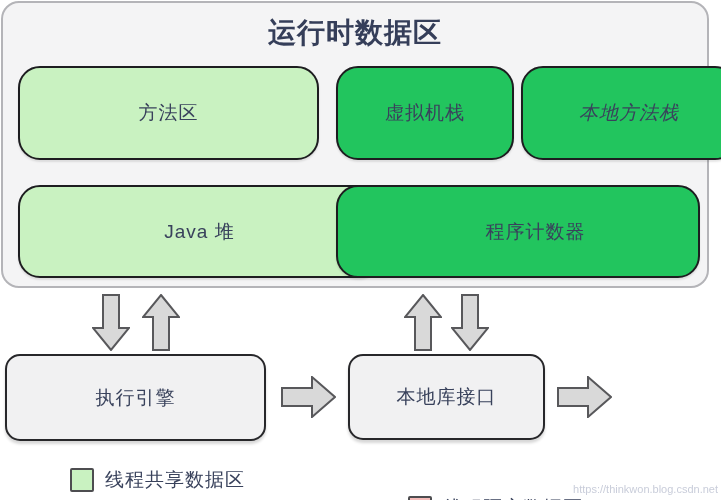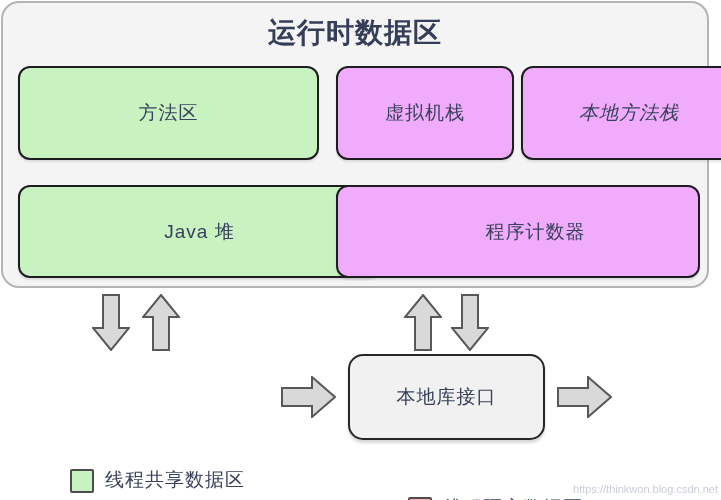--- a/index.html
+++ b/index.html
@@ -32,29 +32,29 @@
     font-weight: bold;
     color: #353e59;
     letter-spacing: 1px;
   }
   .node {
     position: absolute;
     display: flex;
     align-items: center;
     justify-content: center;
     border: 2px solid #1d1d20;
-    border-radius: 12px;
+    border-radius: 22px;
     font-size: 19px;
     font-weight: 500;
     color: #39425c;
     letter-spacing: 1px;
     box-shadow: 0 2px 2px rgba(0,0,0,0.10);
   }
   .green { background: #c9f2c1; }
-  .pink  { background: #f0abfc; }
+  .pink  { background: #22c55e; }
   .gray  {
     background: #f1f1f2;
     border-color: #27272a;
     border-radius: 15px;
     box-shadow: 0 3px 3px rgba(0,0,0,0.16);
   }
   .method-area        { left: 18px;  top: 66px;  width: 301px; height: 94px; }
   .vm-stack           { left: 336px; top: 66px;  width: 178px; height: 94px; }
   .native-method-stack{ left: 521px; top: 66px;  width: 216px; height: 94px; font-style: italic; }
   .java-heap          { left: 18px;  top: 185px; width: 363px; height: 93px; }
@@ -79,21 +79,21 @@
     font-size: 19px;
     font-weight: 500;
     color: #39425c;
     letter-spacing: 1px;
     white-space: nowrap;
   }
   .legend-item {
     position: absolute;
     top: 466px;
     display: flex;
-    align-items: flex-end;
+    align-items: center;
     height: 27px;
   }
   .legend-shared   { left: 70px; }
   .legend-isolated { left: 408px; margin-top: 28px; }
   .legend-swatch {
     width: 24px; height: 24px;
     border: 2px solid #4d4d50;
     border-radius: 2px;
     margin-right: 11px;
   }
@@ -151,20 +151,23 @@
     <svg width="38" height="57" viewBox="0 0 38 57">
       <polygon points="19,1 37,23 27,23 27,56 11,56 11,23 1,23" fill="#d9d9d9" stroke="#58585b" stroke-width="2"></polygon>
     </svg>
   </div>
   <div class="arrow v-arrow arrow-down-2">
     <svg width="38" height="57" viewBox="0 0 38 57">
       <polygon points="11,1 27,1 27,34 37,34 19,56 1,34 11,34" fill="#d9d9d9" stroke="#58585b" stroke-width="2"></polygon>
     </svg>
   </div>
 
+  <div class="node gray execution-engine">
+    <span>执行引擎</span>
+  </div>
 
   <div class="arrow h-arrow arrow-right-1">
     <svg width="55" height="42" viewBox="0 0 55 42">
       <polygon points="1,12 31,12 31,1 54,21 31,41 31,30 1,30" fill="#d9d9d9" stroke="#58585b" stroke-width="2"></polygon>
     </svg>
   </div>
 
   <div class="node gray native-library-interface">
     <span>本地库接口</span>
   </div>

